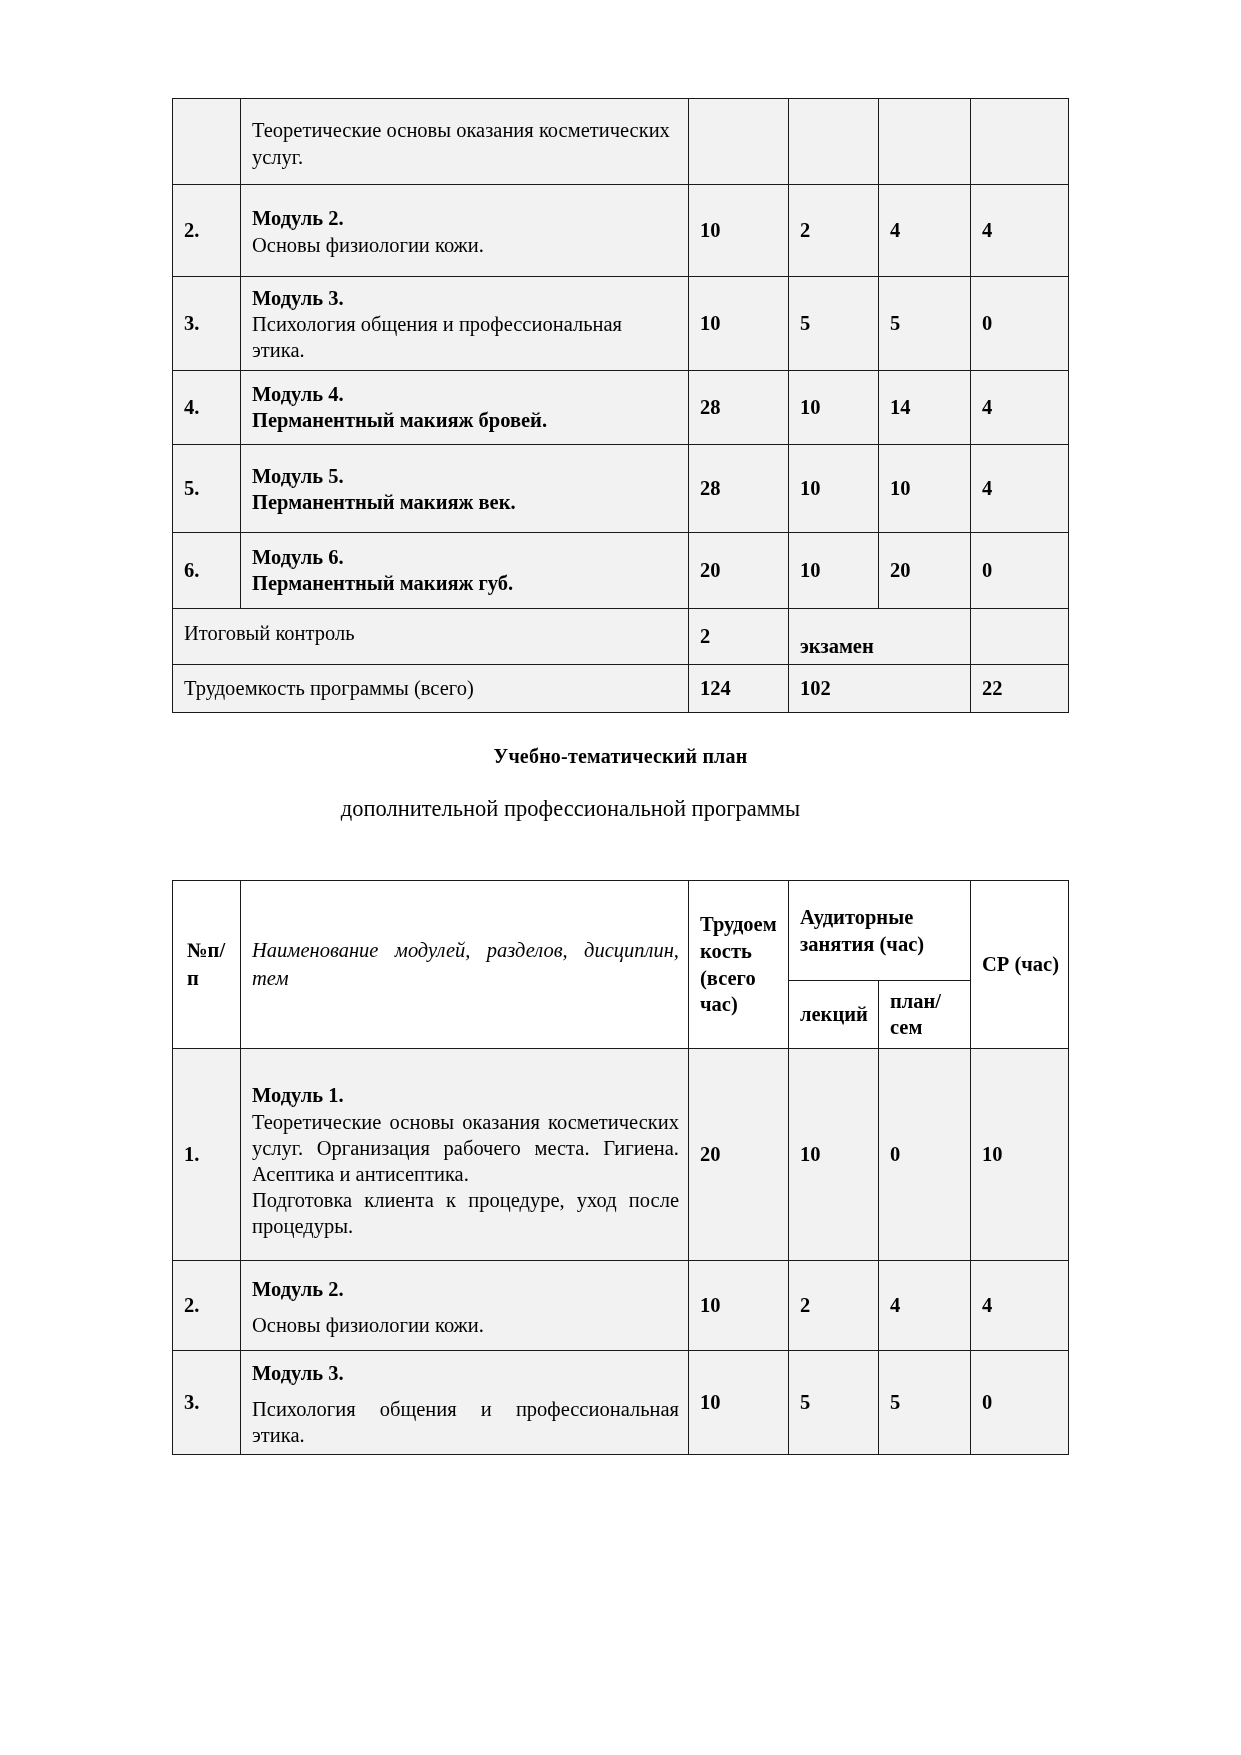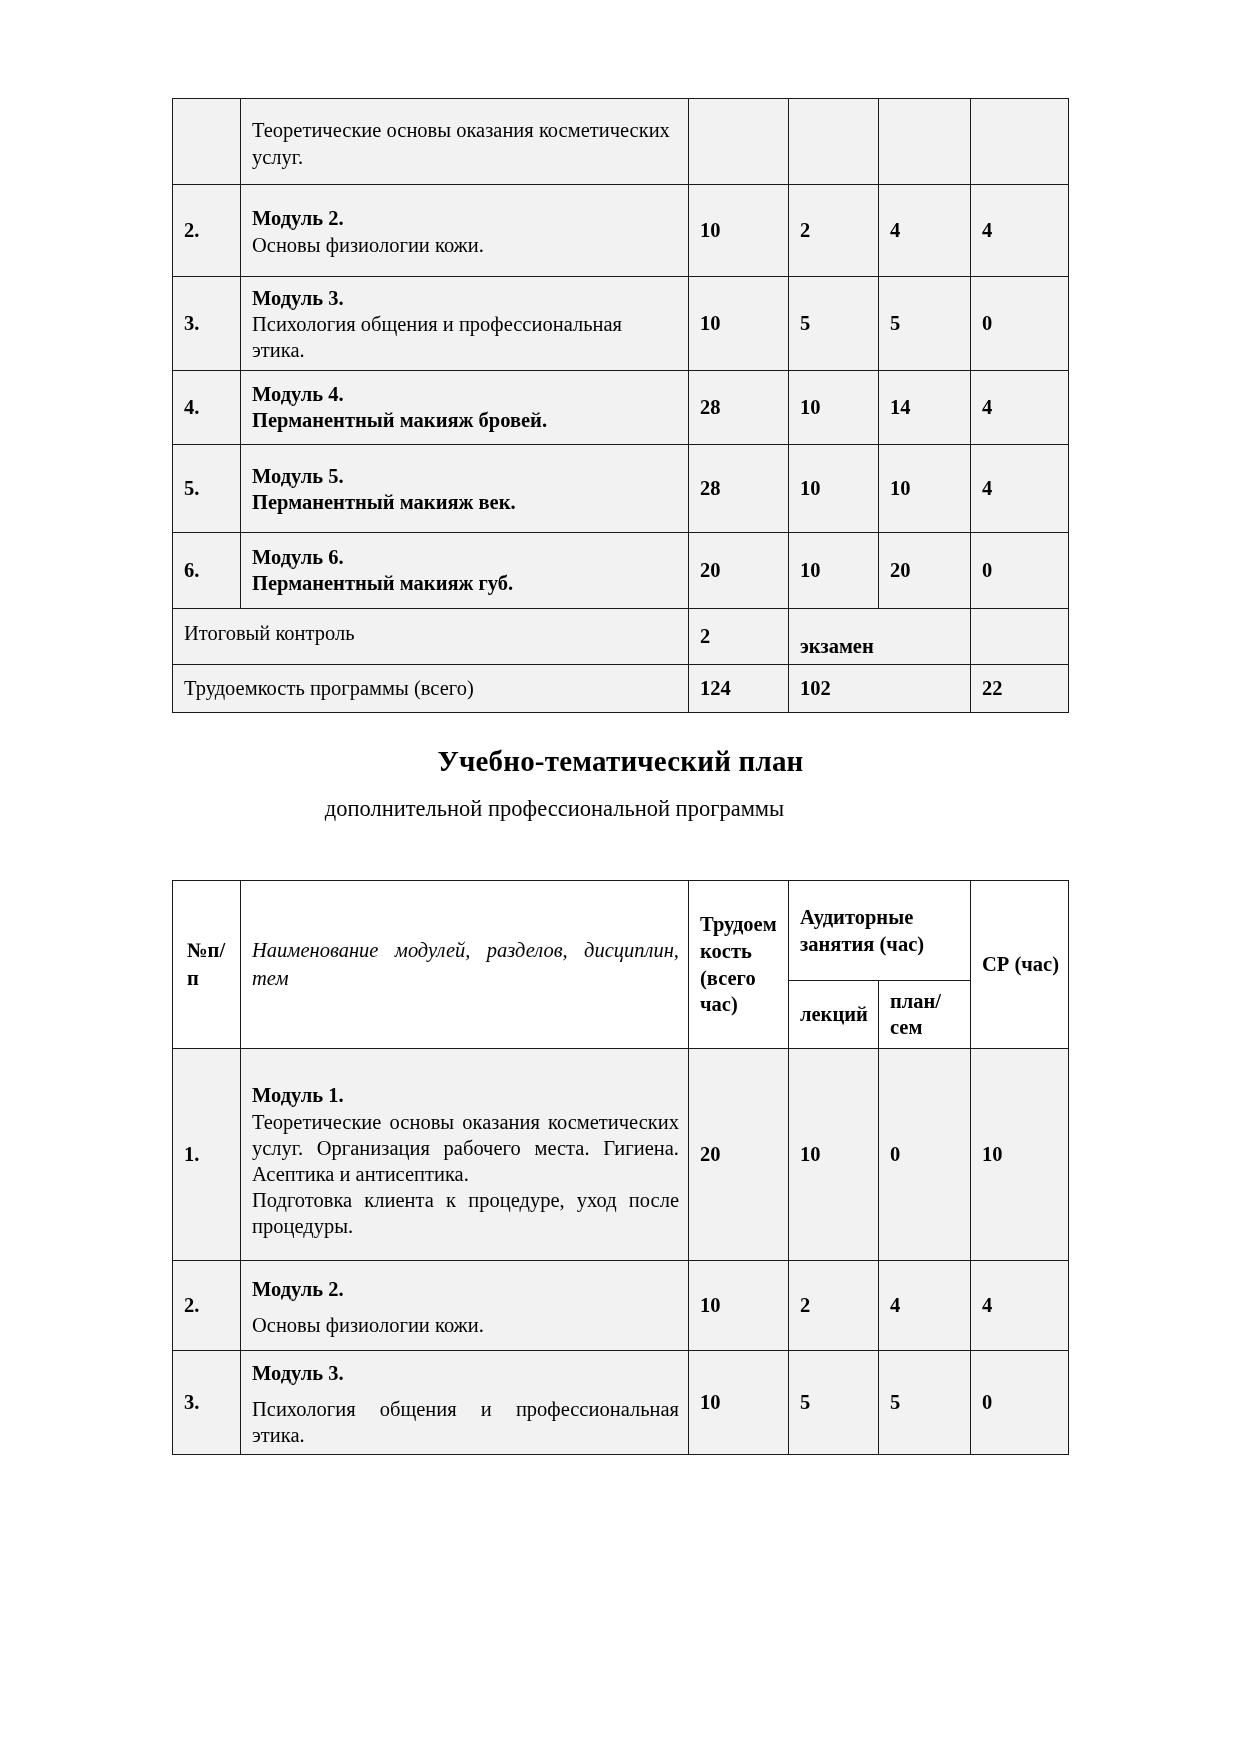--- a/index.html
+++ b/index.html
@@ -61,26 +61,26 @@
   #table-one td { height: auto; }
 
   
   .heading-main {
     position: absolute;
     left: 0;
     top: 745px;
     width: 1241px;
     text-align: center;
     font-weight: bold;
-    font-size: 29px;
+    font-size: 20px;
     letter-spacing: 0.2px;
   }
   .subheading {
     position: absolute;
-    left: 0;
+    left: 16px;
     top: 793px;
     width: 1109px;
     text-align: center;
     font-size: 22.5px;
     line-height: 1.45;
   }
 
   
   #table-two {
     position: absolute;

